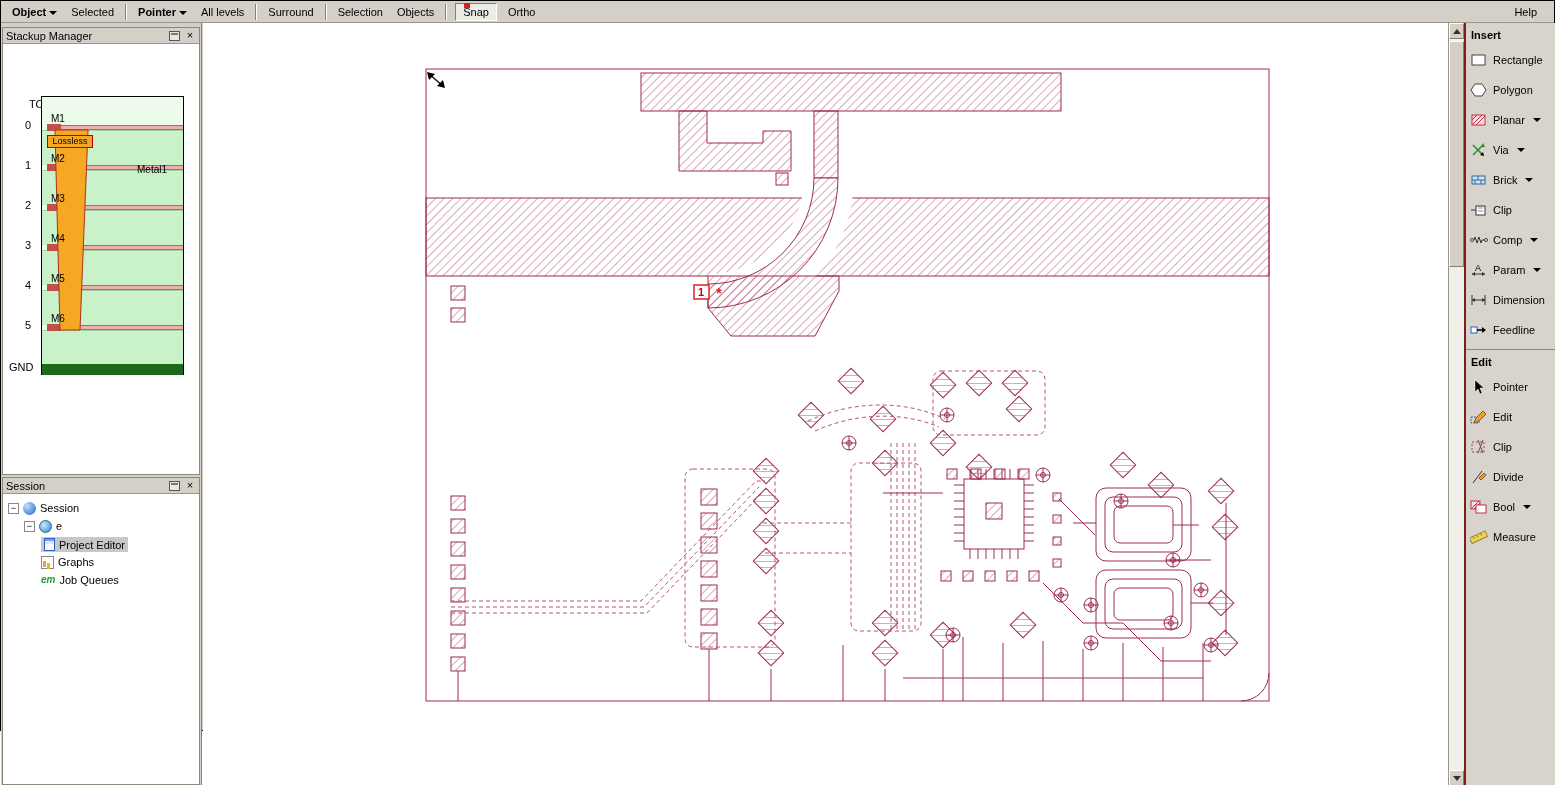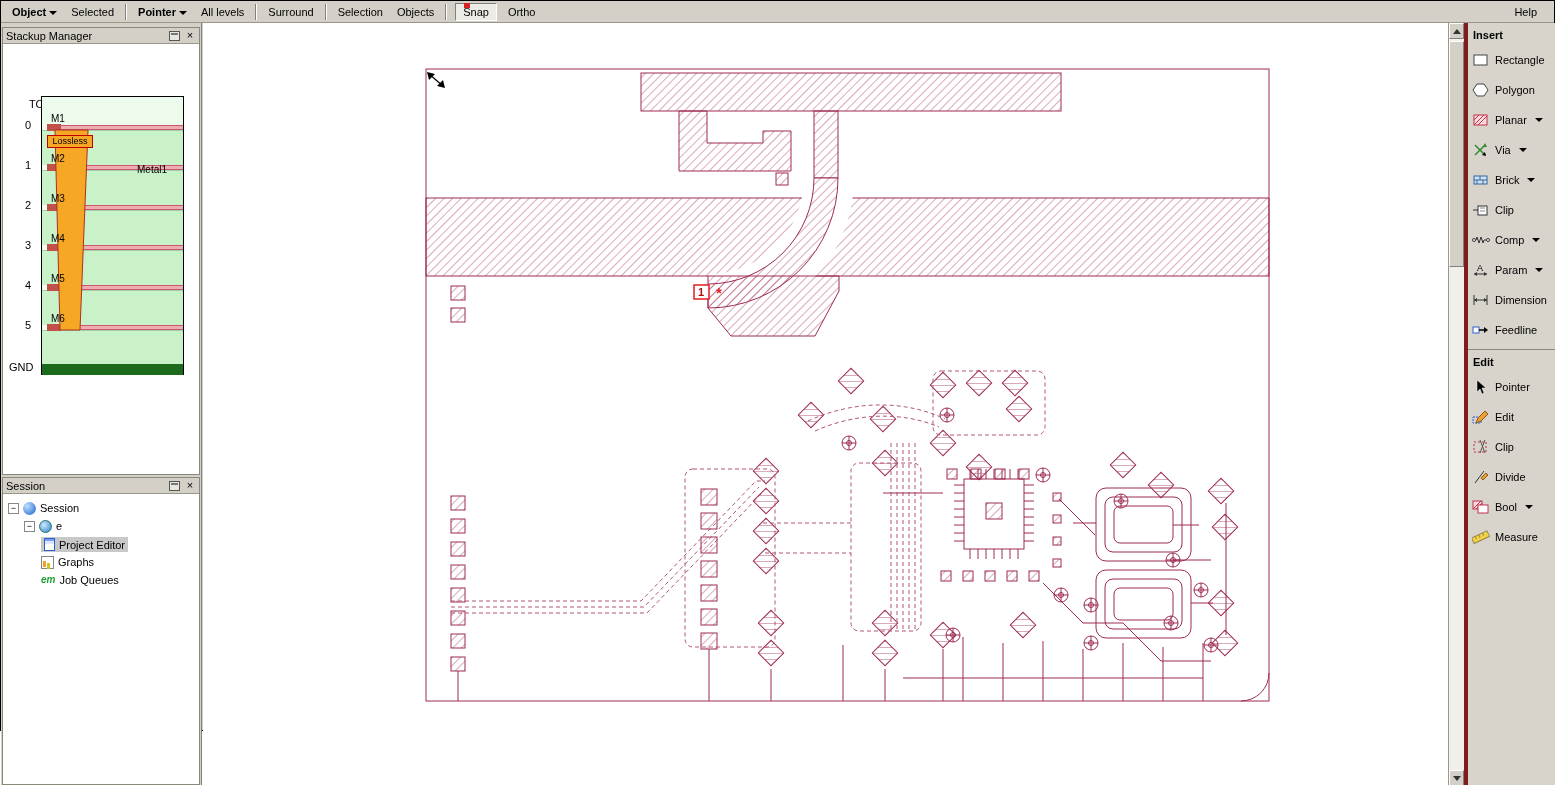--- a/index.html
+++ b/index.html
@@ -84,21 +84,21 @@
   .sc-up { top:0; } .sc-down { bottom:0; }
   .tri-up { width:0; height:0; border-left:4px solid transparent; border-right:4px solid transparent;
     border-bottom:5px solid #333; }
   .tri-down { width:0; height:0; border-left:4px solid transparent; border-right:4px solid transparent;
     border-top:5px solid #333; }
   .sc-thumb { position:absolute; left:0; top:18px; width:15px; height:226px; background:#d4d0c8;
     border:1px solid; border-color:#fff #808080 #808080 #fff; }
 
   
   .rpanel { position:absolute; left:1463px; top:22px; width:91px; height:763px; background:#d8d4cc;
-    border-left:4px solid #7f1d1d; }
+    border-left:2px solid #7f1d1d; }
   .rp-header { font-weight:bold; padding:6px 0 4px 5px; font-size:11px; }
   .tool { height:30px; display:flex; align-items:center; gap:5px; padding-left:4px; cursor:default; }
   .tool svg { flex:none; }
   .rp-divider { border-top:1px solid #8a8878; margin-top:4px; }
 </style>
 </head>
 <body>
 
 <div class="window">
 

